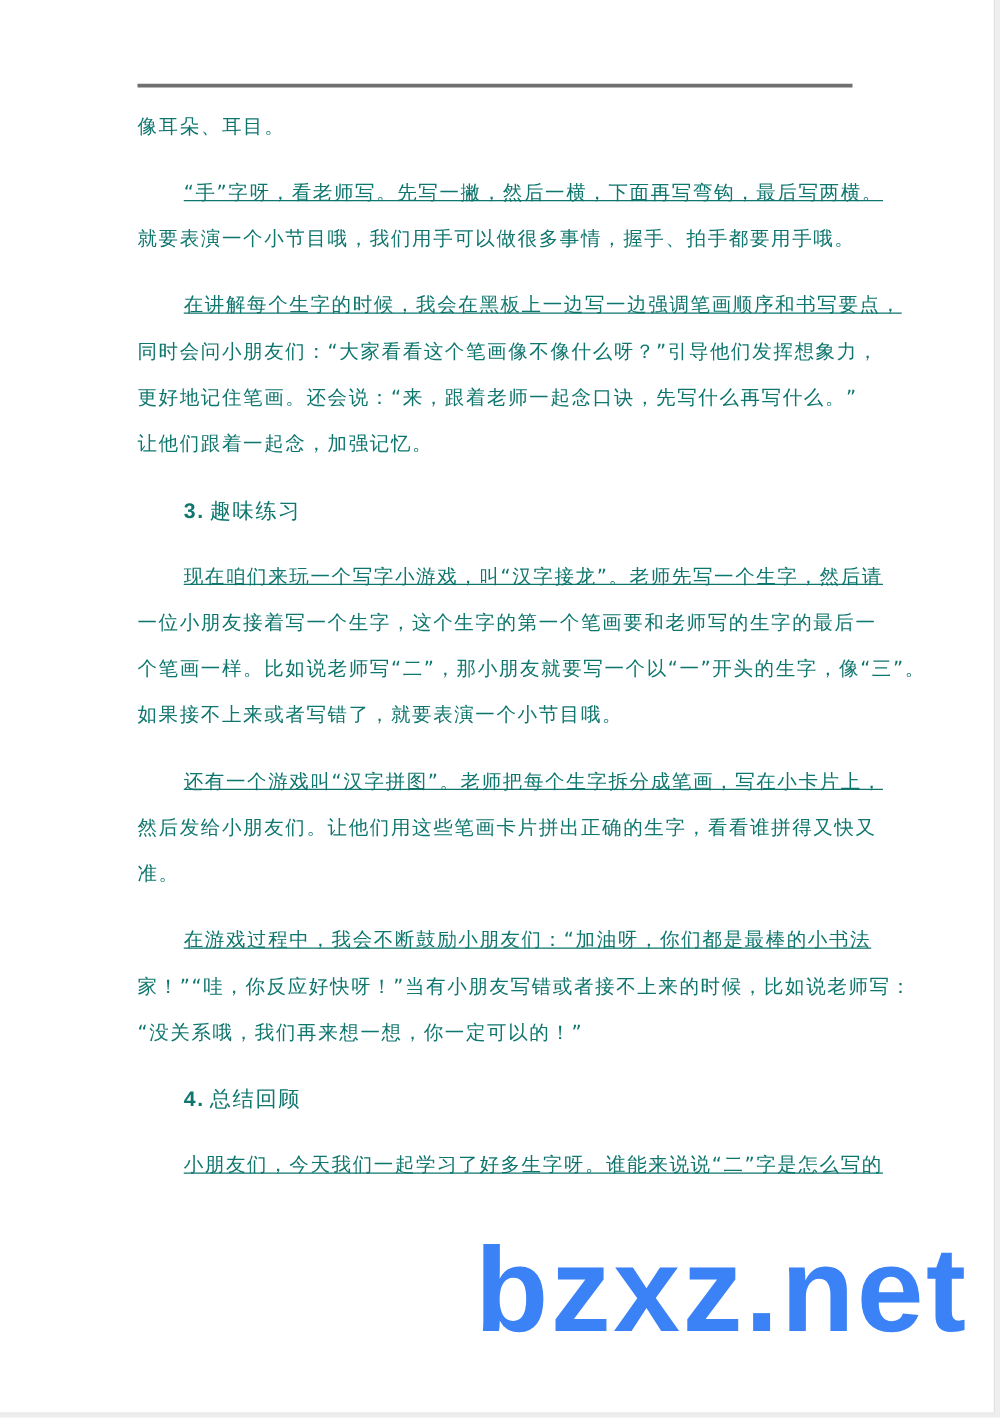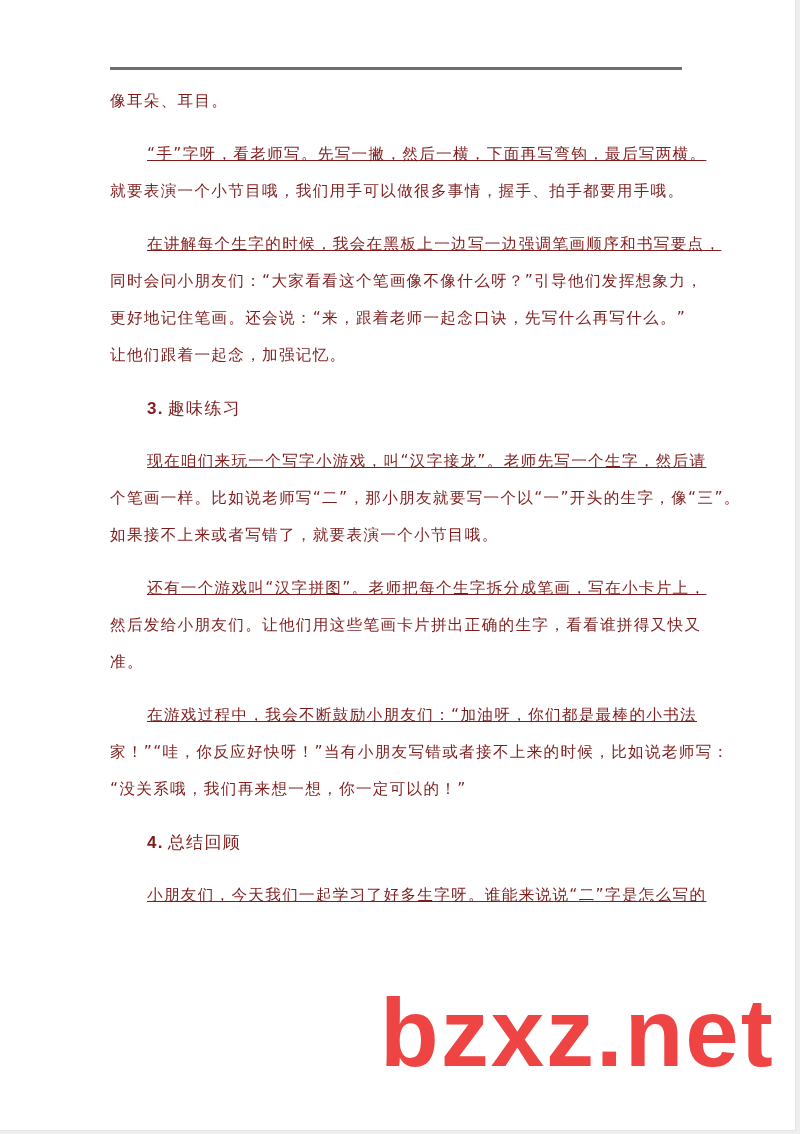--- a/index.html
+++ b/index.html
@@ -15,32 +15,32 @@
       background: #ffffff;
       border-right: 1px solid #e3e3e3;
       border-bottom: 1px solid #e3e3e3;
     }
     .header-rule {
       position: absolute; left: 110px; top: 67px;
       width: 572px; height: 3px; background: #6f6f6f;
     }
     .content {
       position: absolute; left: 110px; top: 83px; width: 575px;
-      color: #7f1d1d; font-size: 15.6px; letter-spacing: 1.3px;
+      color: #0f766e; font-size: 15.6px; letter-spacing: 1.3px;
     }
     .line { height: 37px; line-height: 37px; white-space: nowrap; }
     .indent { padding-left: 37px; text-decoration: underline; }
     .gap { height: 16px; }
     .heading { padding-left: 37px; font-size: 17px; }
     .heading .num { font-family: "Liberation Sans", sans-serif; font-weight: bold; margin-right: 4px; }
     .watermark {
       position: absolute; left: 380px; top: 985px;
       font-family: "Liberation Sans", sans-serif; font-weight: bold;
       font-size: 96px; letter-spacing: 2px;
-      color: #ef4444; line-height: 1; user-select: none;
+      color: #3b82f6; line-height: 1; user-select: none;
     }
   </style>
 </head>
 <body>
 
 <div class="page">
   <div class="header-rule"></div>
 
   <div class="content">
 
@@ -63,20 +63,21 @@
     </div>
     <div class="gap"></div>
 
     <div class="line heading">
       <span class="num">3.</span><span>趣味练习</span>
     </div>
     <div class="gap"></div>
 
     <div>
       <div class="line indent">现在咱们来玩一个写字小游戏，叫“汉字接龙”。老师先写一个生字，然后请</div>
+      <div class="line">一位小朋友接着写一个生字，这个生字的第一个笔画要和老师写的生字的最后一</div>
       <div class="line">个笔画一样。比如说老师写“二”，那小朋友就要写一个以“一”开头的生字，像“三”。</div>
       <div class="line">如果接不上来或者写错了，就要表演一个小节目哦。</div>
     </div>
     <div class="gap"></div>
 
     <div>
       <div class="line indent">还有一个游戏叫“汉字拼图”。老师把每个生字拆分成笔画，写在小卡片上，</div>
       <div class="line">然后发给小朋友们。让他们用这些笔画卡片拼出正确的生字，看看谁拼得又快又</div>
       <div class="line">准。</div>
     </div>

